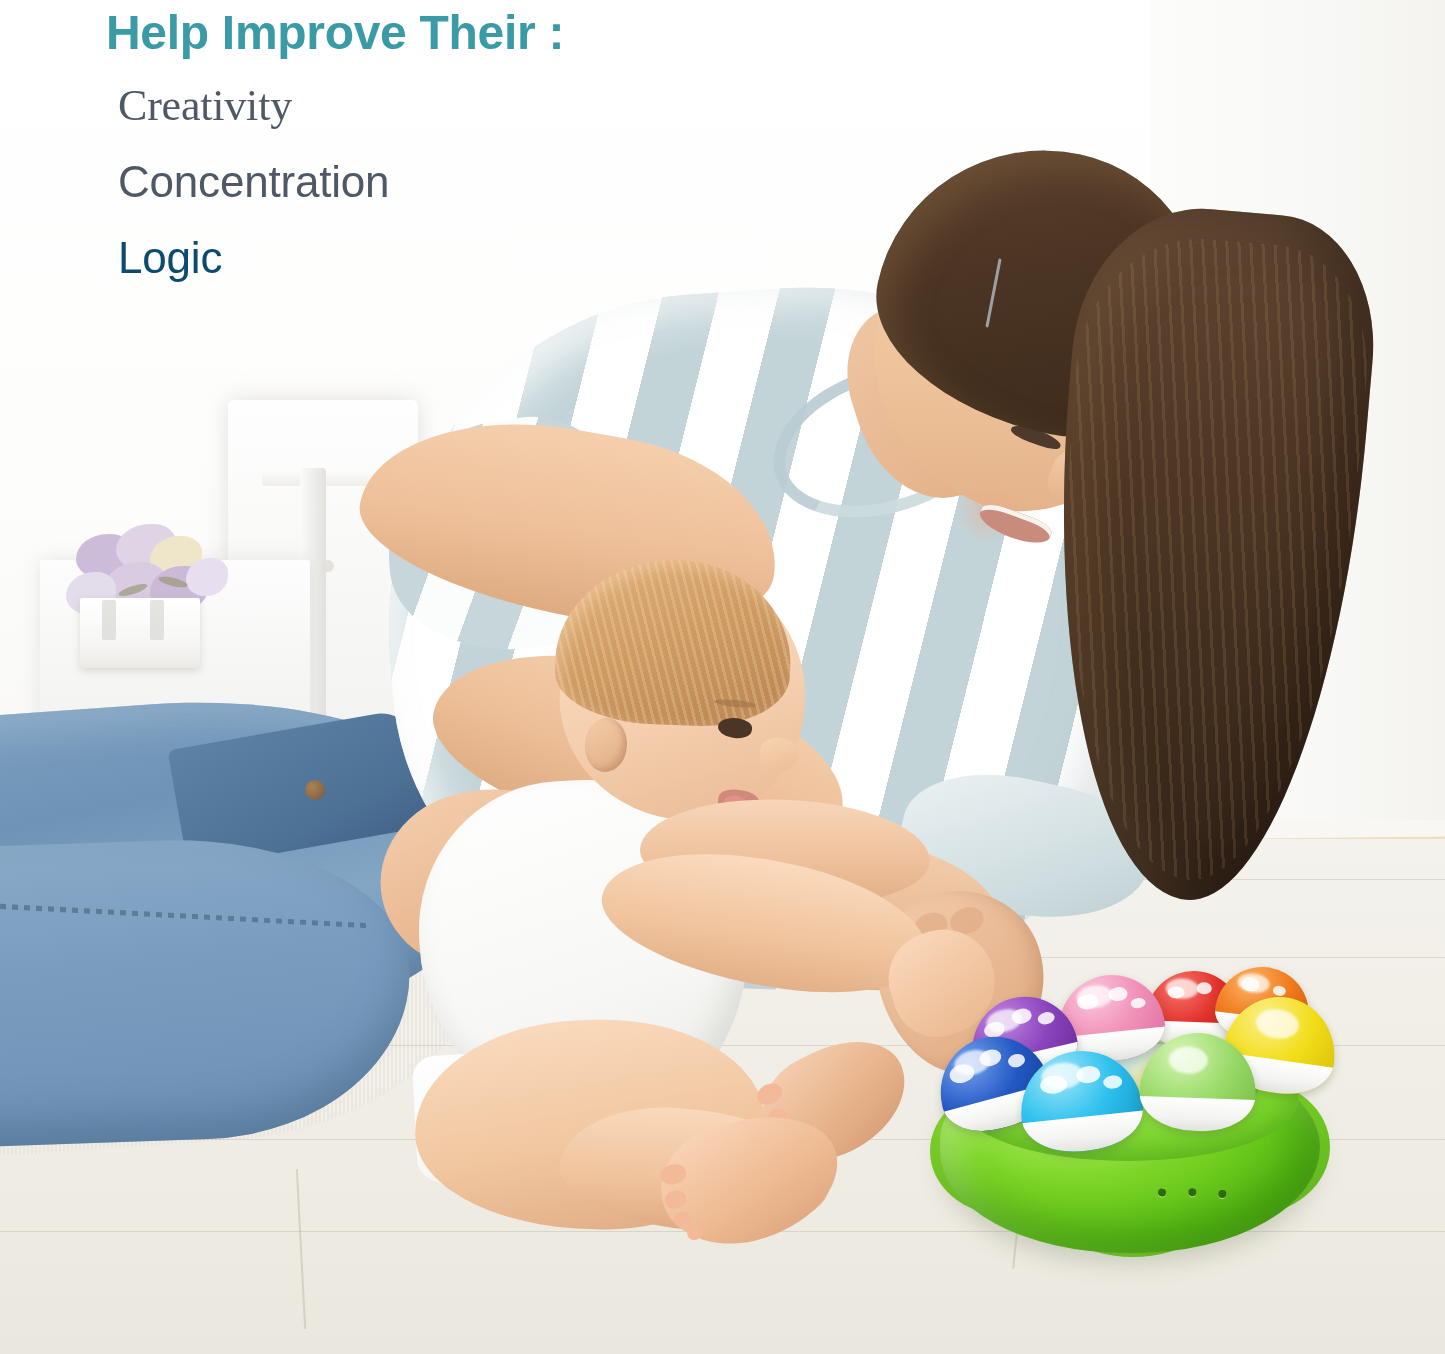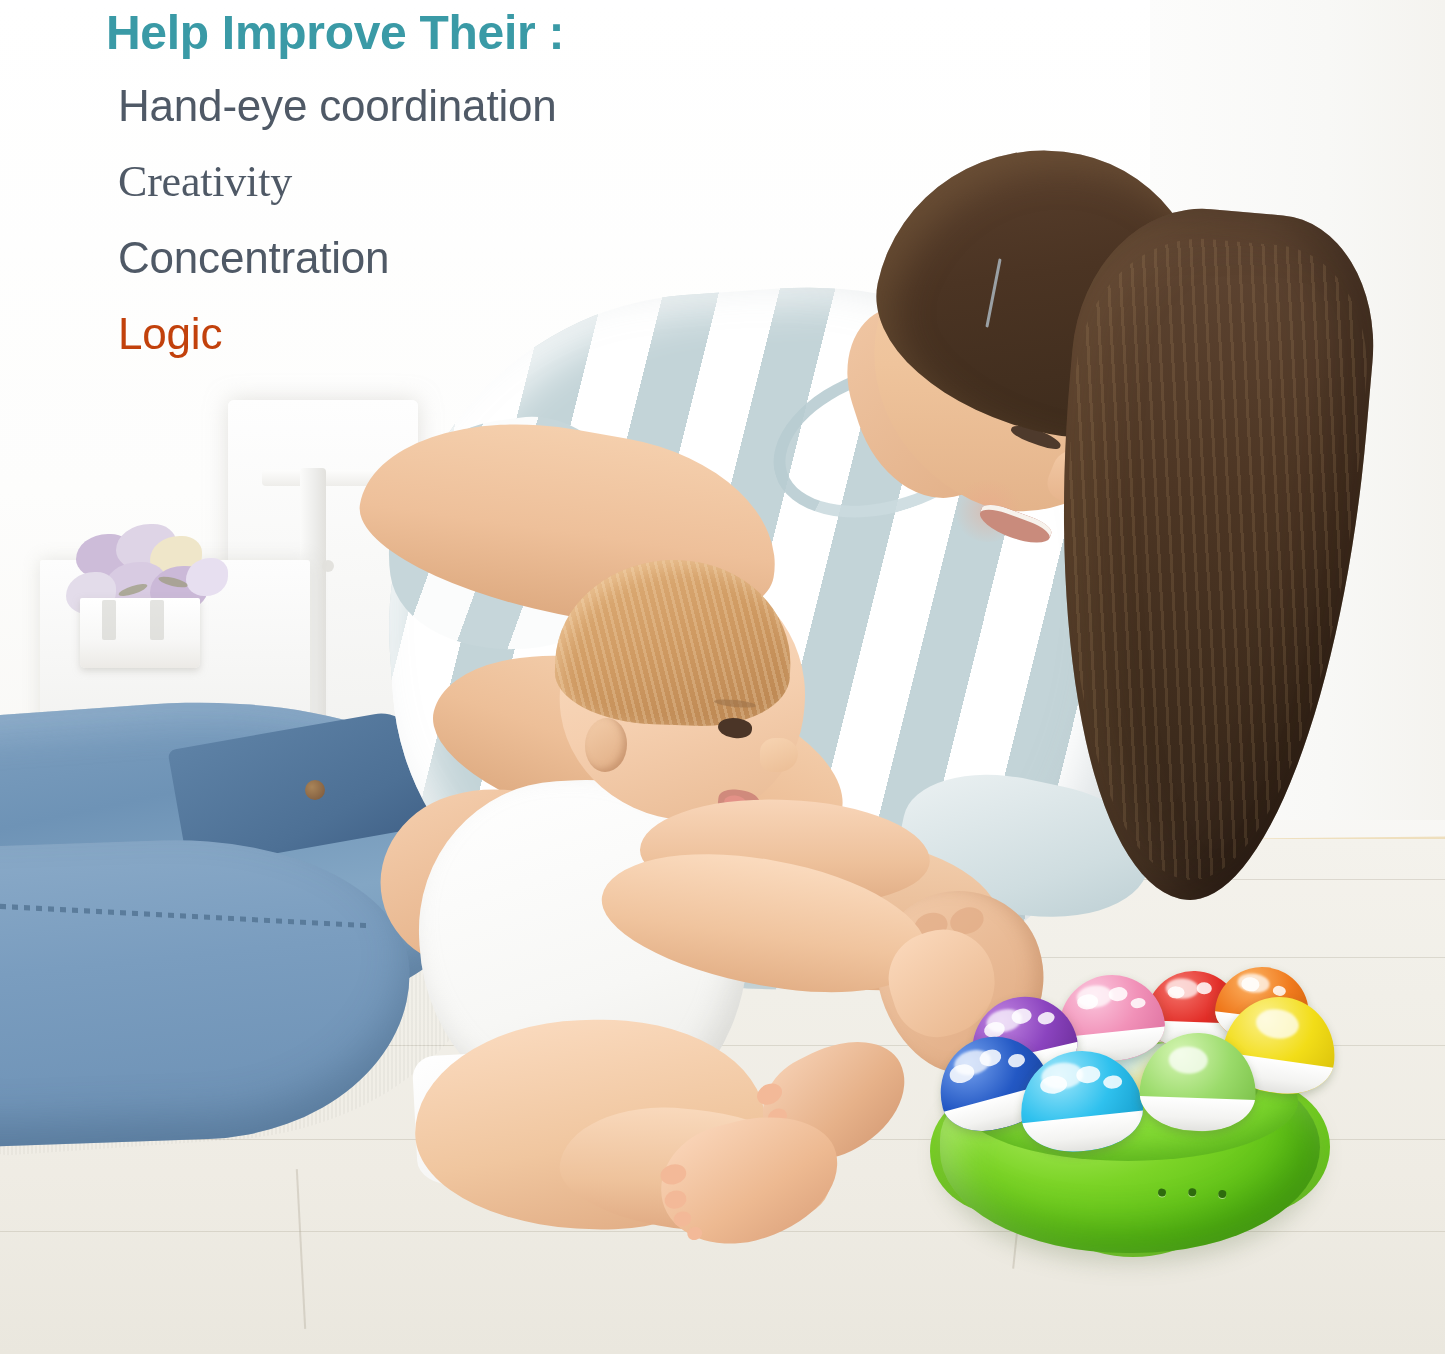--- a/index.html
+++ b/index.html
@@ -890,20 +890,19 @@
         <div class="stem"></div>
       </div>
     </div>
 
   </div>
 
   <div class="text-block noselect">
     <h1 class="headline" style="color: rgb(58, 154, 166);">Help Improve Their :</h1>
 
     <ul class="benefit-list">
-      <li style="color: rgb(79, 89, 102);">Hand-eye coordination</li>
       <li style="color: rgb(79, 89, 102); font-family: Liberation Serif, serif;">Creativity</li>
       <li style="color: rgb(79, 89, 102);">Concentration</li>
-      <li style="color: #c2410c;">Logic</li>
+      <li style="color: #0c4a6e;">Logic</li>
     </ul>
   </div>
 
 </div>
 
 </body></html>

